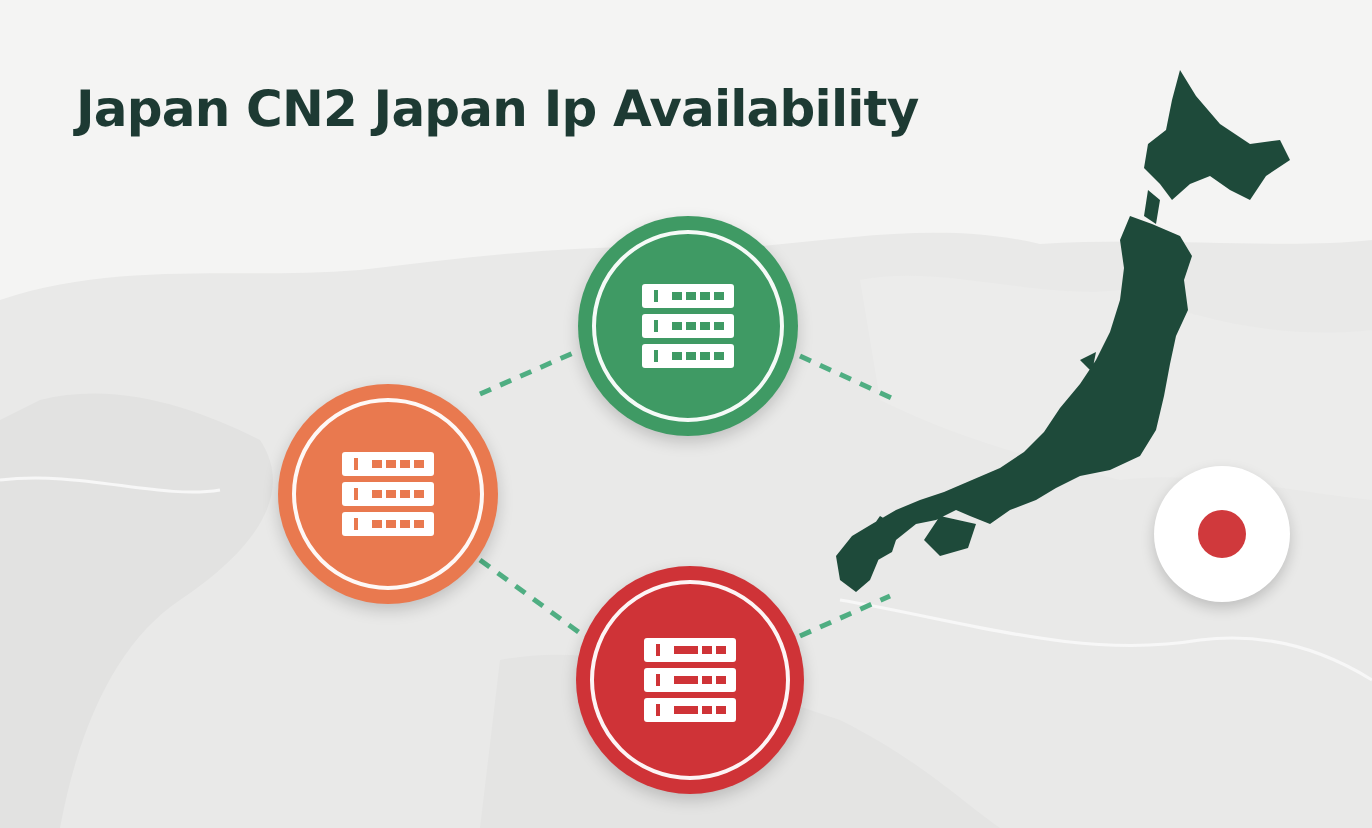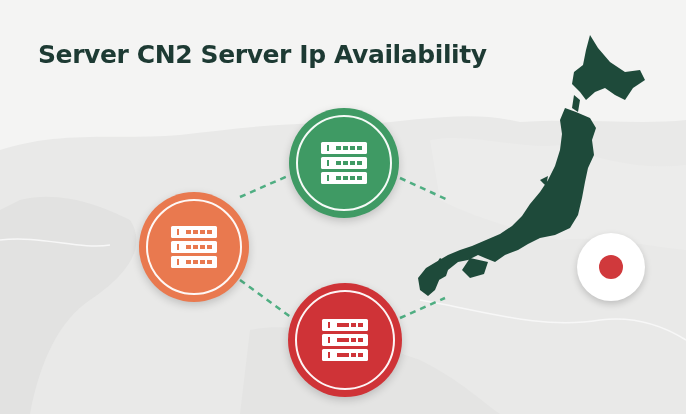--- a/index.html
+++ b/index.html
@@ -41,21 +41,21 @@
     <path fill="#1e4a3a" d="
       M590,35 L598,48 L610,62 L625,72 L640,70 L645,80 L633,88 L625,100 L615,95 L605,88 L595,92 L586,100 L580,92 L572,84 L574,72 L583,65 L586,50 Z
       M574,95 L580,100 L578,112 L572,108 Z
       M565,108 L576,112 L590,118 L596,128 L592,140 L594,155 L588,168 L585,182 L582,198 L578,215 L570,228 L555,235 L540,238 L528,244 L518,250 L505,255 L495,262 L485,258 L478,255 L468,260 L458,262 L448,270 L440,278 L435,290 L428,296 L420,290 L418,278 L426,268 L436,262 L448,255 L460,250 L472,246 L486,240 L500,234 L512,226 L522,216 L530,204 L540,192 L548,180 L555,166 L560,150 L562,134 L560,120 Z
       M440,258 L450,264 L446,276 L432,284 L426,278 Z
       M470,258 L488,262 L484,274 L470,278 L462,270 Z
       M540,180 L548,176 L546,186 Z
     "></path>
   </svg>
 
-  <div class="title">Server CN2 Server Ip Availability</div>
+  <div class="title">Japan CN2 Japan Ip Availability</div>
 
   <div class="node" style="left:289px;top:108px;width:110px;height:110px;background:#3f9a64;">
     <div class="ring"></div>
     <div class="srv">
       <div class="unit">
           <div class="led" style="background:#3f9a64"></div>
           <div class="dots">
             <span style="background:#3f9a64"></span>
             <span style="background:#3f9a64"></span>
             <span style="background:#3f9a64"></span>

